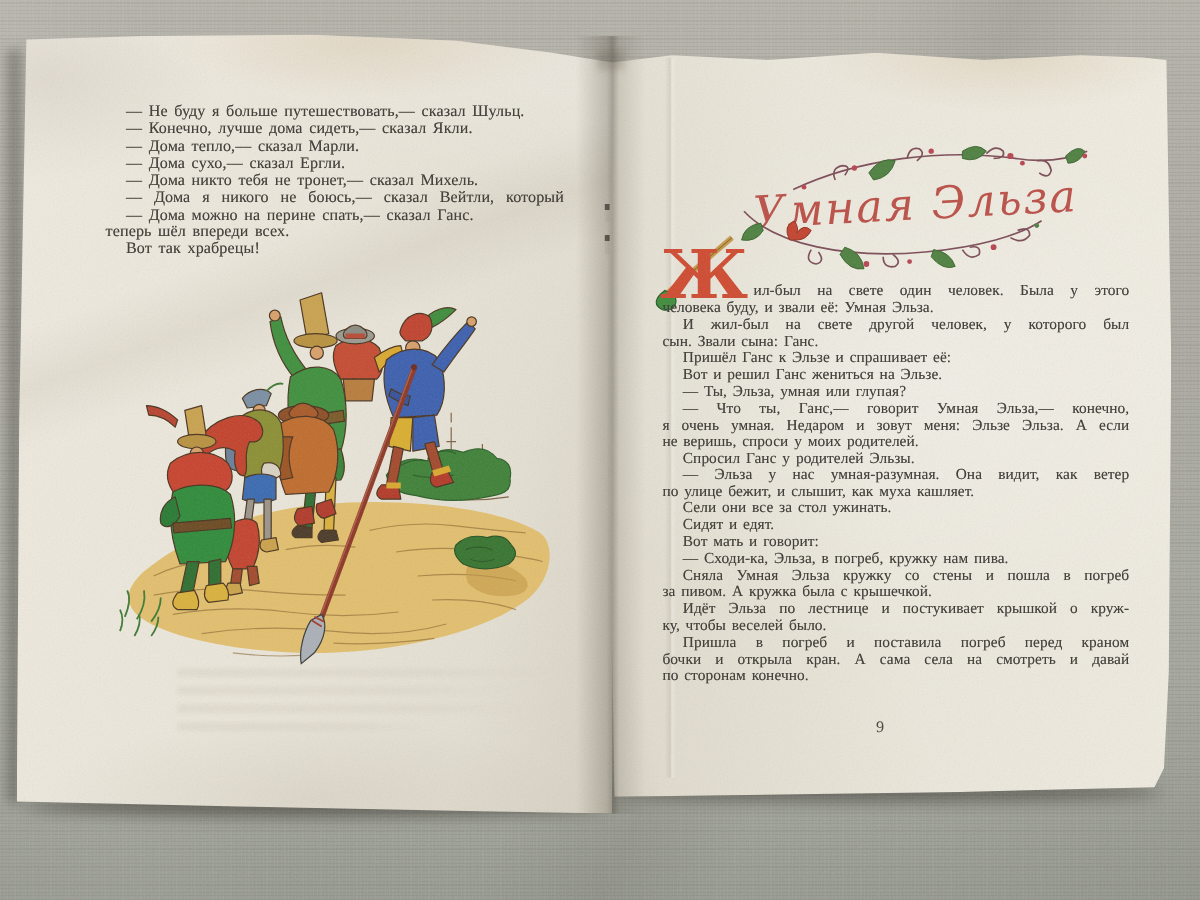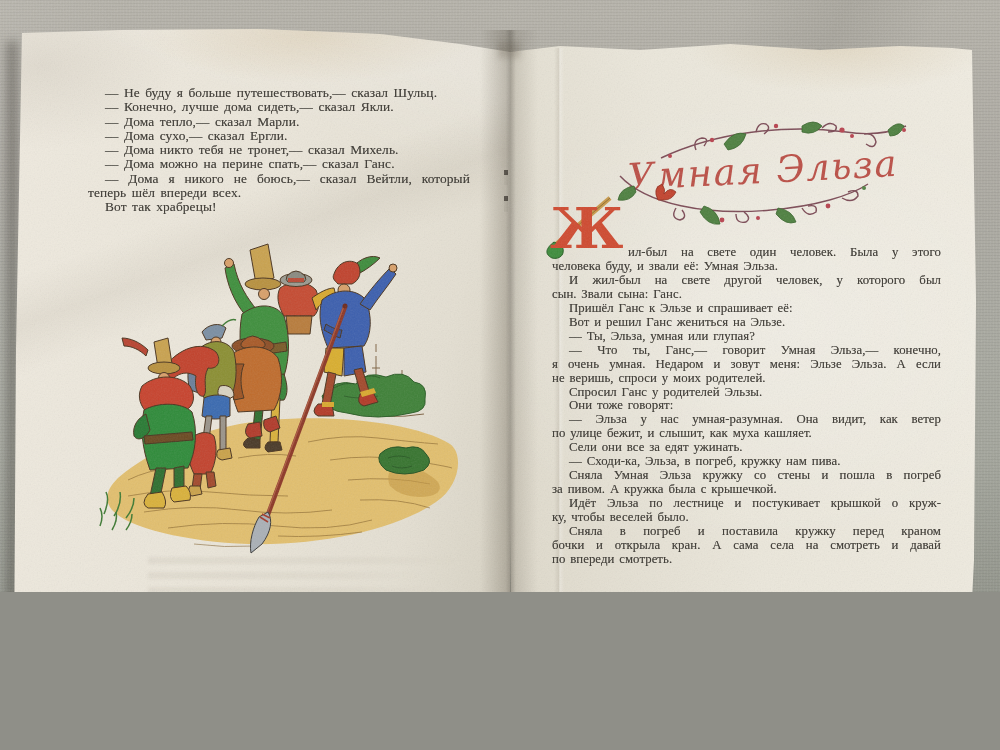--- a/index.html
+++ b/index.html
@@ -1,16 +1,16 @@
 <!DOCTYPE html>
 <html><head>
 <meta charset="utf-8">
 <style>
   html,body{margin:0;padding:0;background:#8f8f88;}
-  .stage{position:relative;width:1000px;height:592px;overflow:hidden;
+  .stage{position:relative;width:1000px;height:750px;overflow:hidden;
          font-family:"Liberation Serif","DejaVu Serif",serif;}
   
   .fabric{position:absolute;inset:0;
     background:
       radial-gradient(130% 95% at 50% 38%, rgba(255,255,255,0) 55%, rgba(55,53,47,.22) 100%),
       repeating-linear-gradient(90deg, rgba(255,255,255,.045) 0 1px, rgba(0,0,0,0) 1px 3px),
       repeating-linear-gradient(0deg, rgba(0,0,0,.05) 0 1px, rgba(0,0,0,0) 1px 3px),
       linear-gradient(180deg,#b6b3aa 0%,#adaaa2 28%,#a7a89f 62%,#9da096 100%);}
   .fabric-fold{position:absolute;left:0;top:0;width:1000px;height:750px;
     background:
@@ -47,21 +47,21 @@
   
   .spine{position:absolute;left:480px;top:30px;width:58px;height:648px;pointer-events:none;
     background:linear-gradient(90deg, rgba(0,0,0,0) 0%, rgba(82,74,60,.28) 44%, rgba(56,50,40,.38) 52%, rgba(82,74,60,.16) 62%, rgba(0,0,0,0) 100%);}
   .spine-top{position:absolute;left:498px;top:42px;width:22px;height:16px;background:rgba(90,82,66,.25);filter:blur(3px);}
   .staple{position:absolute;left:494px;top:144px;width:4px;height:42px;
     background:linear-gradient(180deg,#56514b 0 5px,#d6d1c4 5px 15px,rgba(0,0,0,0) 15px 26px,#56514b 26px 31px,#d6d1c4 31px 42px);}
   
   .textblock{position:absolute;color:#3e3b35;text-align:justify;
     text-shadow:0 0 .5px rgba(62,59,53,.55);}
   .tb-left{left:78px;top:60px;width:382px;font-size:13.4px;line-height:14.3px;word-spacing:2px;letter-spacing:.1px;}
-  .tb-right{left:44px;top:208px;width:389px;font-size:12.8px;line-height:13.95px;word-spacing:1.6px;letter-spacing:.05px;}
+  .tb-right{left:44px;top:198px;width:389px;font-size:12.8px;line-height:13.95px;word-spacing:1.6px;letter-spacing:.05px;}
   .textblock div{text-align:justify;text-align-last:left;}
   .textblock div.ind{text-indent:17px;}
   .textblock div.j{text-align-last:justify;}
   .textblock div.cap{padding-left:76px;}
   .pageno{position:absolute;left:222px;top:560px;font-size:13.5px;color:#46433c;}
   
   .ghost{position:absolute;left:138px;top:531px;width:312px;height:62px;filter:blur(1.6px);opacity:.55;}
   .ghost div{height:7px;margin-bottom:8px;background:linear-gradient(90deg,rgba(125,114,96,.16),rgba(125,114,96,.10) 70%,rgba(0,0,0,0));}
   
   .art{position:absolute;}
@@ -80,22 +80,22 @@
 
   <div class="page page-left">
     <div class="crumple-l"></div>
 
     <div class="textblock tb-left">
         <div class="ind">— Не буду я больше путешествовать,— сказал Шульц.</div>
         <div class="ind">— Конечно, лучше дома сидеть,— сказал Якли.</div>
         <div class="ind">— Дома тепло,— сказал Марли.</div>
         <div class="ind">— Дома сухо,— сказал Ергли.</div>
         <div class="ind">— Дома никто тебя не тронет,— сказал Михель.</div>
+        <div class="ind j">— Дома я никого не боюсь,— сказал Вейтли, который</div>
         <div class="ind">— Дома можно на перине спать,— сказал Ганс.</div>
-        <div class="ind j">— Дома я никого не боюсь,— сказал Вейтли, который</div>
         <div>теперь шёл впереди всех.</div>
         <div class="ind">Вот так храбрецы!</div>
       </div>
 
     <svg class="art" style="left:88px;top:202px" width="372" height="332" viewBox="0 0 372 332" role="img" aria-label="Семеро храбрецов с одним длинным копьём шагают гуськом по дороге к далёкому городу">
 
       <path d="M20 250 C62 214 122 196 172 192 C242 186 320 196 352 216 C366 226 362 258 338 274
                C298 302 220 318 150 316 C90 314 30 300 14 282 C6 272 8 262 20 250 Z" fill="#e2bf6e" stroke="none"></path>
       <g stroke="#7c5a26" stroke-width="1" fill="none" opacity=".55">
         <path d="M30 268 q42 -8 82 -4 t78 4"></path>
@@ -308,32 +308,33 @@
         <div>человека буду, и звали её: Умная Эльза.</div>
         <div class="ind j">И жил-был на свете другой человек, у которого был</div>
         <div>сын. Звали сына: Ганс.</div>
         <div class="ind">Пришёл Ганс к Эльзе и спрашивает её:</div>
         <div class="ind">Вот и решил Ганс жениться на Эльзе.</div>
         <div class="ind">— Ты, Эльза, умная или глупая?</div>
         <div class="ind j">— Что ты, Ганс,— говорит Умная Эльза,— конечно,</div>
         <div class="j">я очень умная. Недаром и зовут меня: Эльзе Эльза. А если</div>
         <div>не веришь, спроси у моих родителей.</div>
         <div class="ind">Спросил Ганс у родителей Эльзы.</div>
-        <div class="ind">Они тоже говорят:</div>
         <div class="ind j">— Эльза у нас умная-разумная. Она видит, как ветер</div>
         <div>по улице бежит, и слышит, как муха кашляет.</div>
-        <div class="ind">Сели они все за едят ужинать.</div>
+        <div class="ind">Сели они все за стол ужинать.</div>
+        <div class="ind">Сидят и едят.</div>
+        <div class="ind">Вот мать и говорит:</div>
         <div class="ind">— Сходи-ка, Эльза, в погреб, кружку нам пива.</div>
         <div class="ind j">Сняла Умная Эльза кружку со стены и пошла в погреб</div>
         <div>за пивом. А кружка была с крышечкой.</div>
         <div class="ind j">Идёт Эльза по лестнице и постукивает крышкой о круж-</div>
         <div>ку, чтобы веселей было.</div>
-        <div class="ind j">Сняла в погреб и поставила кружку перед краном</div>
+        <div class="ind j">Пришла в погреб и поставила погреб перед краном</div>
         <div class="j">бочки и открыла кран. А сама села на смотреть и давай</div>
-        <div>по впереди смотреть.</div>
+        <div>по сторонам конечно.</div>
       </div>
 
     <div class="pageno">9</div>
   </div>
 
   <div class="spine"></div>
   <div class="spine-top"></div>
 
   <svg class="grain" width="1000" height="750" viewBox="0 0 1000 750" preserveAspectRatio="none">
     <filter id="n">

